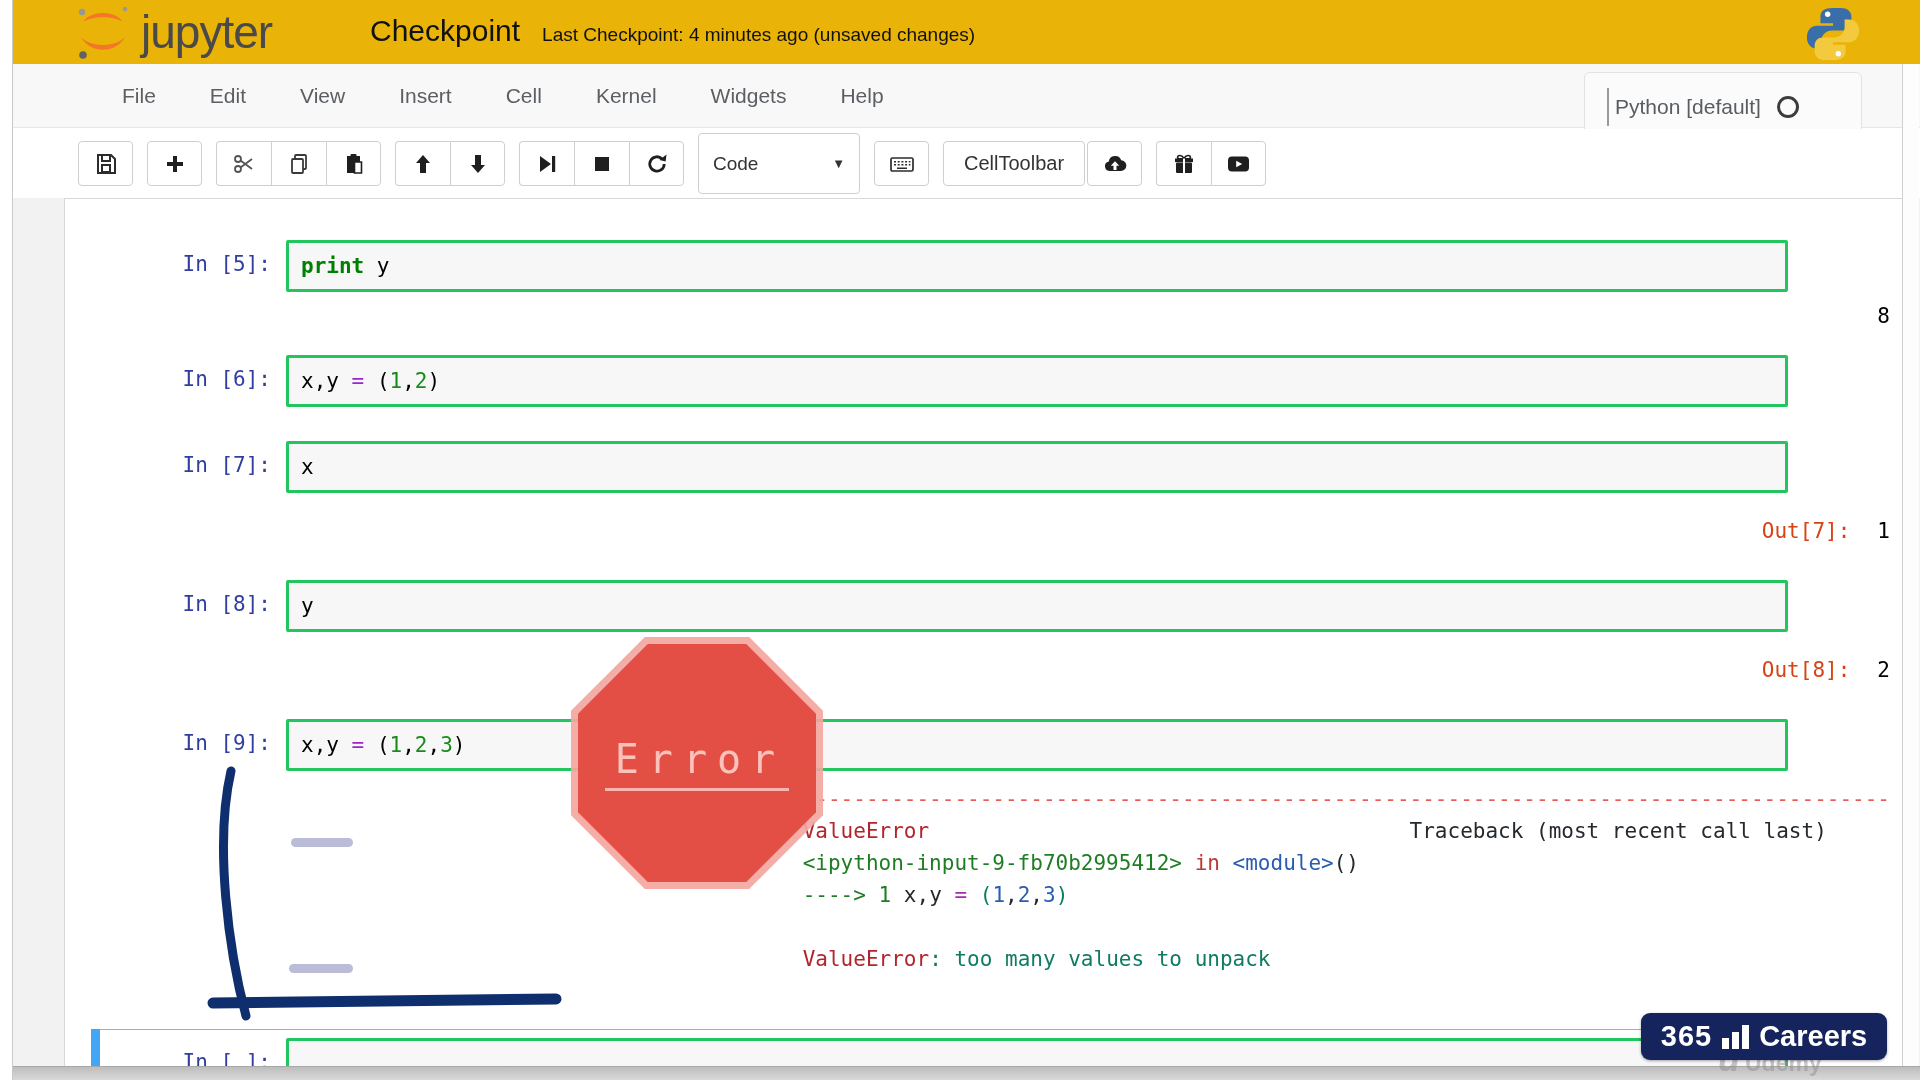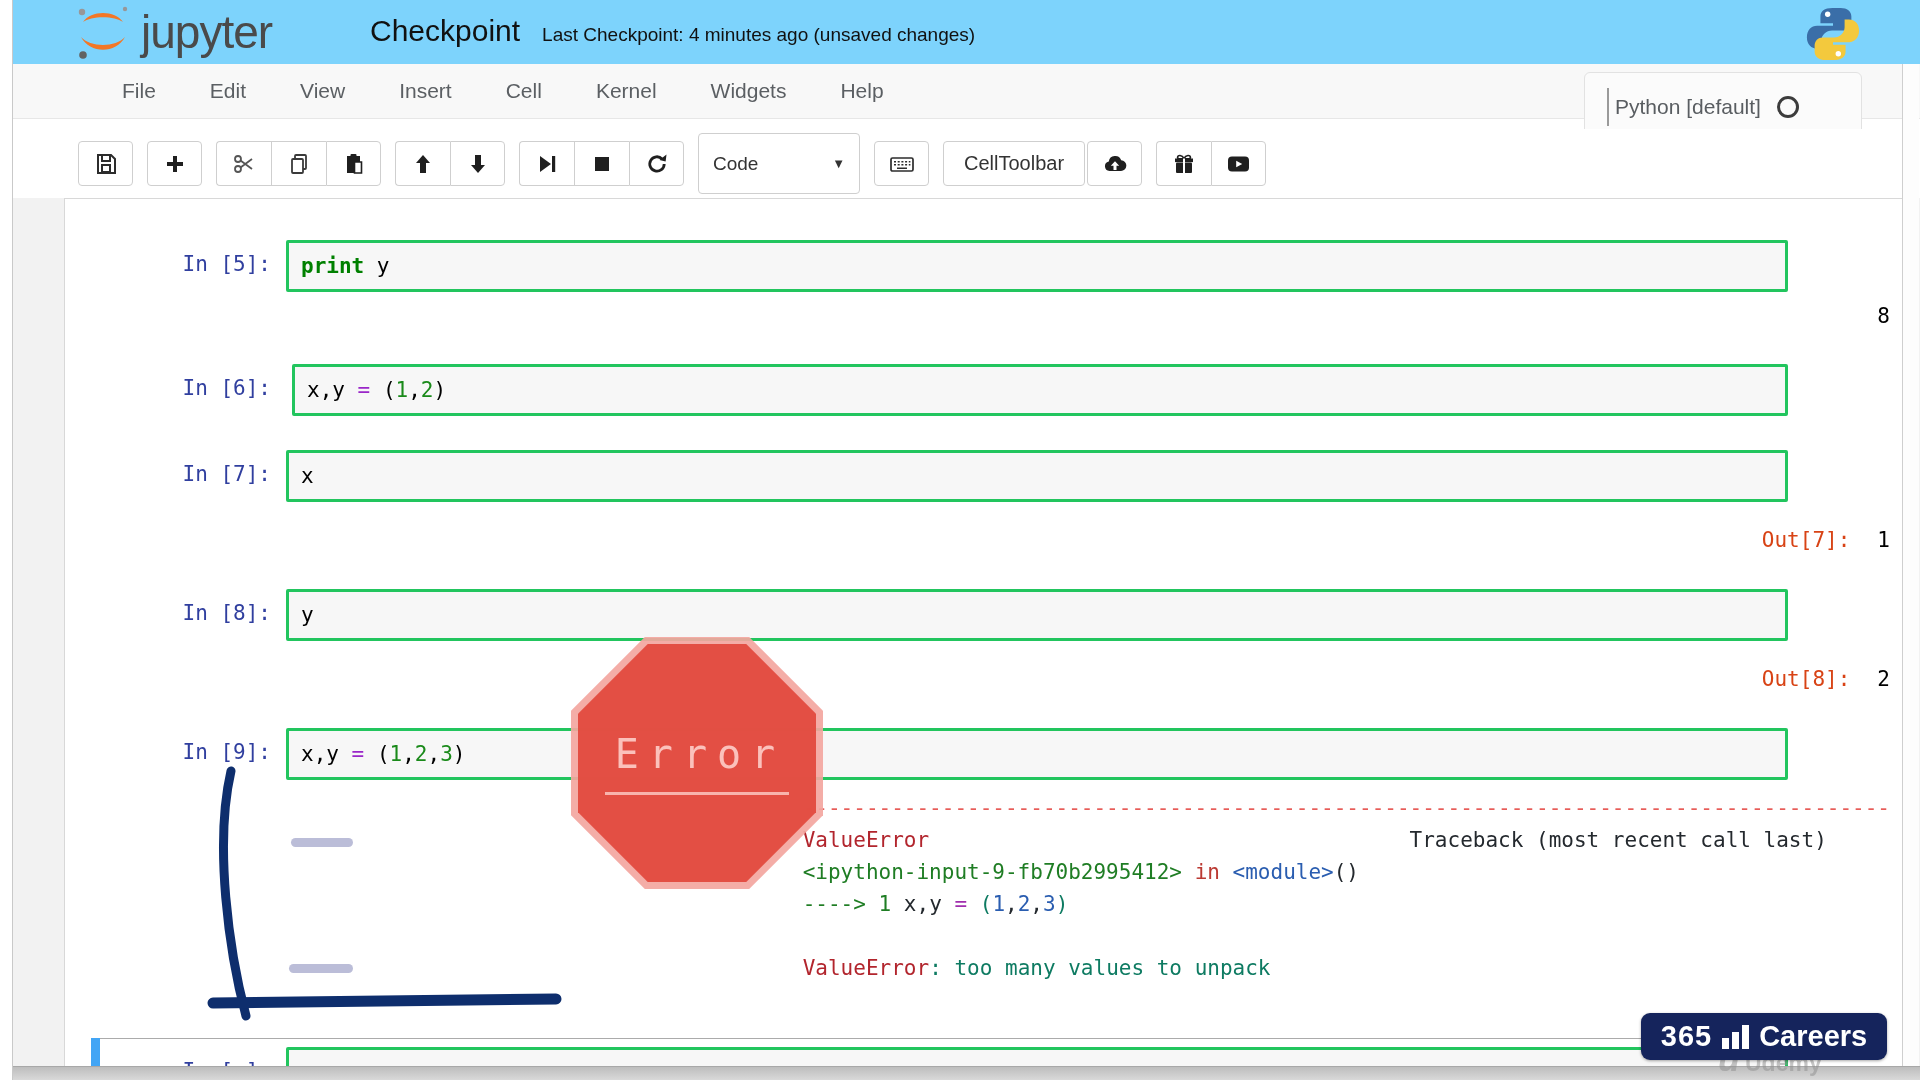--- a/index.html
+++ b/index.html
@@ -6,30 +6,30 @@
   html,body { background:#fff; }
   body { font-family:"Liberation Sans", sans-serif; }
   .screen { position:relative; width:1920px; height:1080px; background:#fff; overflow:hidden; }
 
   
   .edge-left { position:absolute; left:12px; top:0; width:1px; height:1080px; background:#c9c9c9; }
   .scrollbar-track { position:absolute; left:1902px; top:64px; width:17px; height:1002px; border-left:1px solid #cfcfcf; background:#fdfdfd; }
   .bottom-band { position:absolute; left:13px; right:0; bottom:0; height:14px; background:linear-gradient(#bdbdbd,#d9d9d9); border-top:1px solid #a8a8a8; z-index:6; }
 
   
-  .header { position:absolute; left:13px; top:0; right:0; height:73px; background:#7dd3fc; border-bottom:7px solid #c4b5fd; }
+  .header { position:absolute; left:13px; top:0; right:0; height:73px; background:#eab308; border-bottom:7px solid #c4b5fd; }
   .logo-wrap { position:absolute; left:62px; top:4px; display:flex; align-items:center; }
   .logo-text { font-size:46px; color:#4a4a4a; letter-spacing:-1px; margin-left:10px; }
   .nb-title-wrap { position:absolute; left:357px; top:14px; display:flex; align-items:baseline; }
   .nb-title { font-size:30px; color:#111; }
   .nb-checkpoint { font-size:19px; color:#111; margin-left:22px; }
   .python-logo { position:absolute; right:58px; top:5px; }
 
   
-  .menubar { position:absolute; left:13px; right:0; top:64px; height:55px; background:#f8f8f8; border-bottom:1px solid #e7e7e7; }
+  .menubar { position:absolute; left:13px; right:0; top:64px; height:64px; background:#f8f8f8; border-bottom:1px solid #e7e7e7; }
   .menu-items { display:flex; list-style:none; padding-left:82px; height:100%; align-items:center; }
   .menu-items li { padding:8px 27px; font-size:21px; color:#5b5f63; cursor:pointer; }
   .kernel-area { position:absolute; right:58px; top:8px; height:70px; width:278px; border:1px solid #e2e2e2; border-radius:6px; background:#fbfbfb; display:flex; align-items:center; }
   .kernel-sep { width:2px; height:38px; background:#9a9a9a; margin-left:22px; }
   .kernel-name { font-size:21px; color:#595d61; margin-left:6px; }
   .kernel-indicator { width:22px; height:22px; border:3px solid #3c3c3c; border-radius:50%; margin-left:16px; }
 
   
   .toolbar { position:absolute; left:13px; right:0; top:129px; height:69px; background:#fff; display:flex; align-items:center; padding-left:65px; }
   .btn-group { display:flex; margin-right:14px; }
@@ -66,41 +66,41 @@
   .errline { font-family:"DejaVu Sans Mono", monospace; font-size:21px; line-height:32px; white-space:pre; }
   .tok-dash   { color:#e75c58; }
   .tok-red    { color:#b2252d; }
   .tok-red2   { color:#bb3a33; }
   .tok-green  { color:#1f7d24; }
   .tok-blue   { color:#2a5db0; }
   .tok-teal   { color:#0e7b62; }
   .tok-purple { color:#a12fae; }
   .tok-epl    { color:#24292e; }
 
-  .m-after-out { margin-top:33px;gap:6px; }
+  .m-after-out { margin-top:24px; }
   .m-cell { margin-top:34px; }
   .m-out { margin-top:14px; }
 
   
   .selcell { position:relative; margin-top:54px; padding-top:9px; }
   .sel-frame { position:absolute; left:26px; right:58px; top:0; height:90px; border-top:1px solid #ababab; }
   .sel-bar { position:absolute; left:26px; top:0; width:9px; height:90px; background:#42a5f5; }
 
   
   .annot-svg { position:absolute; left:0; top:0; z-index:3; pointer-events:none; }
 
   
   .octagon { position:absolute; left:571px; top:637px; width:252px; height:252px; z-index:4;
              clip-path:polygon(29.3% 0,70.7% 0,100% 29.3%,100% 70.7%,70.7% 100%,29.3% 100%,0 70.7%,0 29.3%);
              background:rgba(243,166,159,0.92); pointer-events:none; }
   .octagon-inner { position:absolute; inset:7px;
              clip-path:polygon(29.3% 0,70.7% 0,100% 29.3%,100% 70.7%,70.7% 100%,29.3% 100%,0 70.7%,0 29.3%);
              background:rgba(226,74,62,0.95); display:flex; align-items:center; justify-content:center; }
   .octagon-label { font-family:"DejaVu Sans Mono", monospace; font-size:40px; letter-spacing:10px; color:rgba(255,213,208,0.85);
-             border-bottom:3px solid rgba(255,213,208,0.75); padding:0 4px 15px 10px; }
+             border-bottom:3px solid rgba(255,213,208,0.75); padding:0 4px 6px 10px; }
 
   
   .badge365 { position:absolute; left:1641px; top:1013px; width:246px; height:47px; background:#15245c; border-radius:9px;
               display:flex; align-items:center; justify-content:center; z-index:7; box-shadow:0 1px 3px rgba(0,0,0,0.35); }
   .badge365 .b-num { color:#fff; font-size:29px; font-weight:bold; letter-spacing:1px; }
   .badge-bars { display:flex; align-items:flex-end; margin:0 10px; }
   .badge-bars i { display:block; width:7px; background:#fff; margin-right:3px; }
   .badge-bars i:nth-child(1){ height:11px; } .badge-bars i:nth-child(2){ height:17px; } .badge-bars i:nth-child(3){ height:24px; margin-right:0; }
   .badge365 .b-word { color:#fff; font-size:29px; font-weight:bold; }
   .watermark { position:absolute; left:1718px; top:1038px; z-index:7; opacity:0.5; color:#8f8f8f; display:flex; align-items:baseline; }

